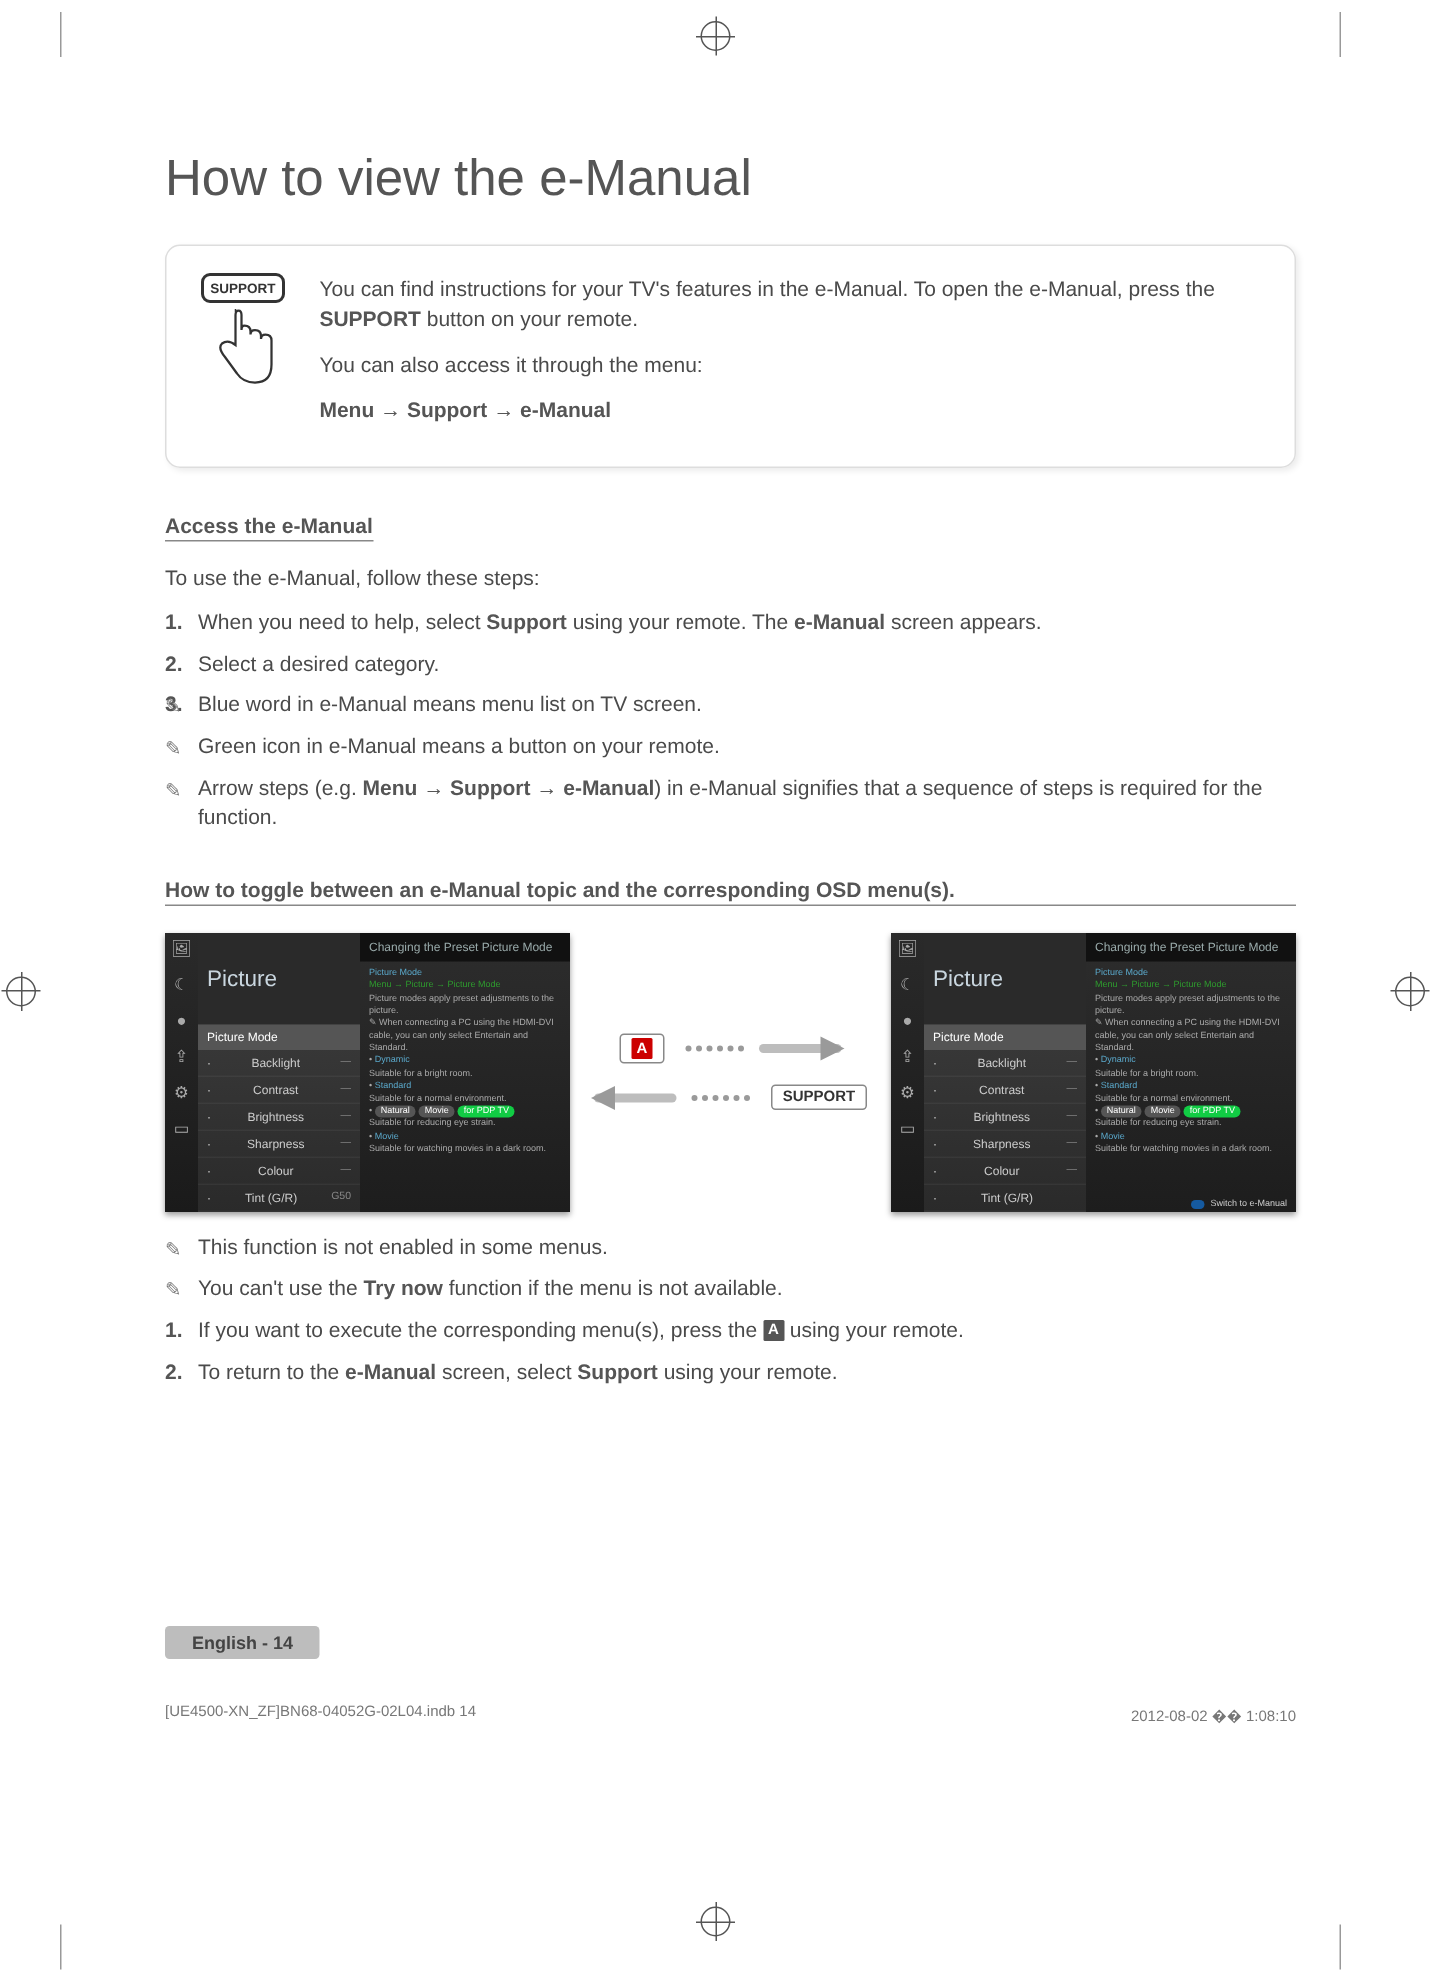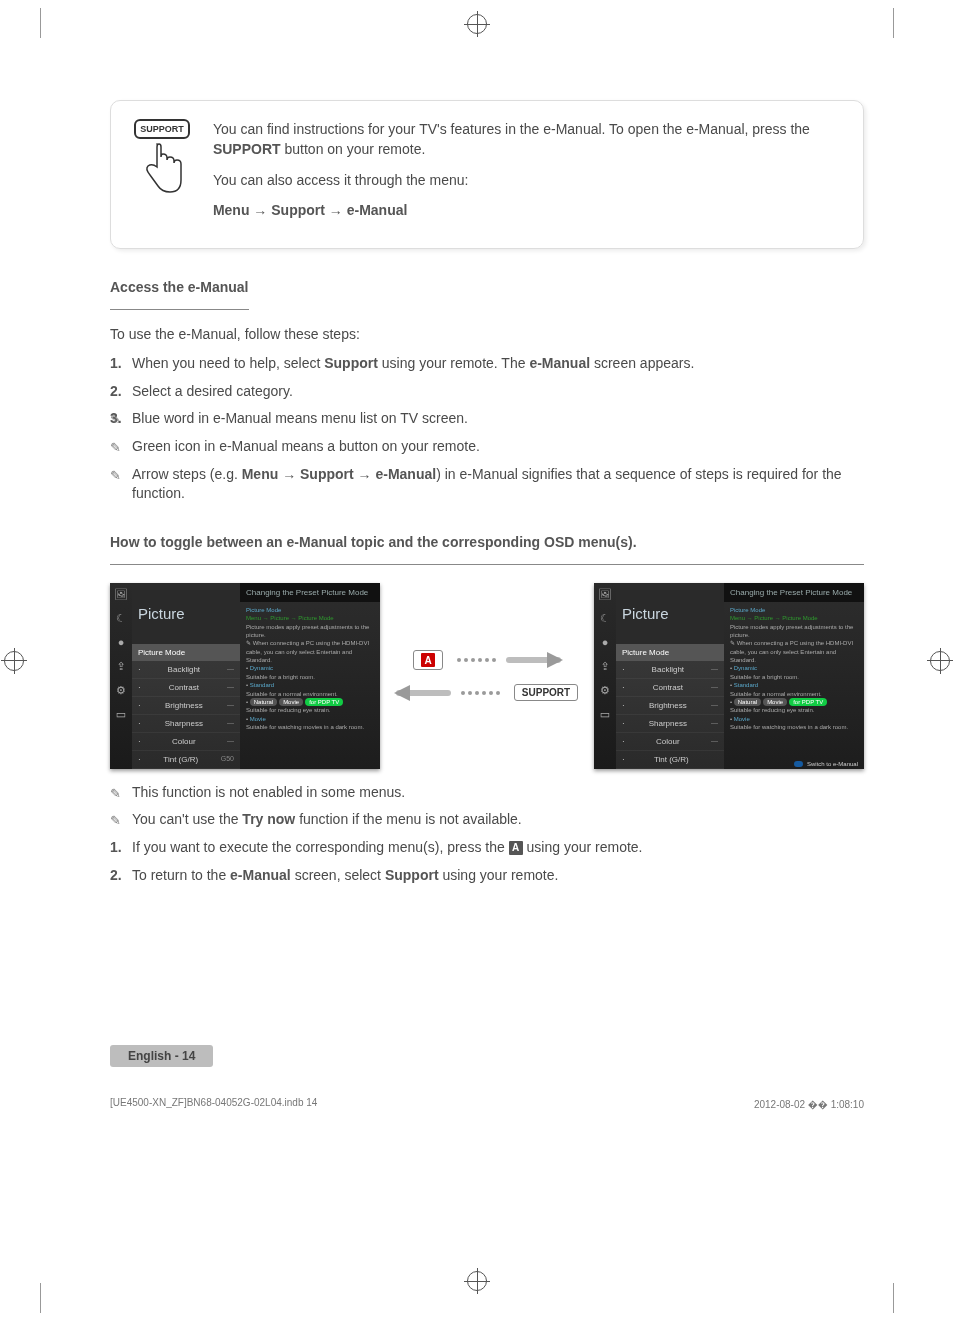--- a/index.html
+++ b/index.html
@@ -71,21 +71,21 @@
   }
   .hand-svg { width: 46px; height: 56px; }
   .intro-text p { margin: 0 0 10px 0; font-size: 14px; line-height: 1.45; }
   .bold { font-weight: bold; color: #555; }
 
   h2 {
     font-size: 14px;
     color: #555;
     border-bottom: 1px solid #888;
     display: inline-block;
-    padding-bottom: 14px;
+    padding-bottom: 2px;
     margin: 30px 0 10px 0;
     font-weight: bold;
   }
   p.lead { font-size: 14px; margin: 6px 0 12px; }
   ol { margin: 0 0 6px 0; padding-left: 0; list-style: none; }
   ol > li { font-size: 14px; margin-bottom: 8px; padding-left: 22px; position: relative; line-height: 1.4; }
   .num { position: absolute; left: 0; font-weight: bold; color: #555; }
   ul.notes { list-style: none; padding: 0; margin: 0; }
   ul.notes > li { font-size: 14px; margin-bottom: 8px; padding-left: 22px; position: relative; line-height: 1.4; }
   .note-icon { position:absolute; left:0; top:2px; font-size: 13px; color:#777; }
@@ -288,20 +288,21 @@
 <div class="reg-mark reg-bottom"></div>
 <div class="reg-mark reg-left"></div>
 <div class="reg-mark reg-right"></div>
 <div class="crop-line-top-left"></div>
 <div class="crop-line-top-right"></div>
 <div class="crop-line-bottom-left"></div>
 <div class="crop-line-bottom-right"></div>
 
 <div class="page">
 
+  <h1>How to view the e-Manual</h1>
 
   <div class="intro-box">
     <div class="hand-icon">
       <div class="support-btn">SUPPORT</div>
       <svg class="hand-svg" viewBox="0 0 46 56">
         <path d="M18 4 v20 q-5 -4 -9 -1 q-3 3 2 9 l8 11 q4 6 12 6 q11 0 11 -12 v-16 q0 -4 -4 -4 q-3 0 -3 3 v-2 q0 -4 -4 -4 q-3 0 -3 3 v-2 q0 -4 -4 -4 q-2 0 -2 3 V4 q0 -3 -2 -3 q-2 0 -2 3 Z" fill="none" stroke="#333" stroke-width="1.5"></path>
         <line x1="18" y1="2" x2="18" y2="0" stroke="#333"></line>
       </svg>
     </div>
     <div class="intro-text">

